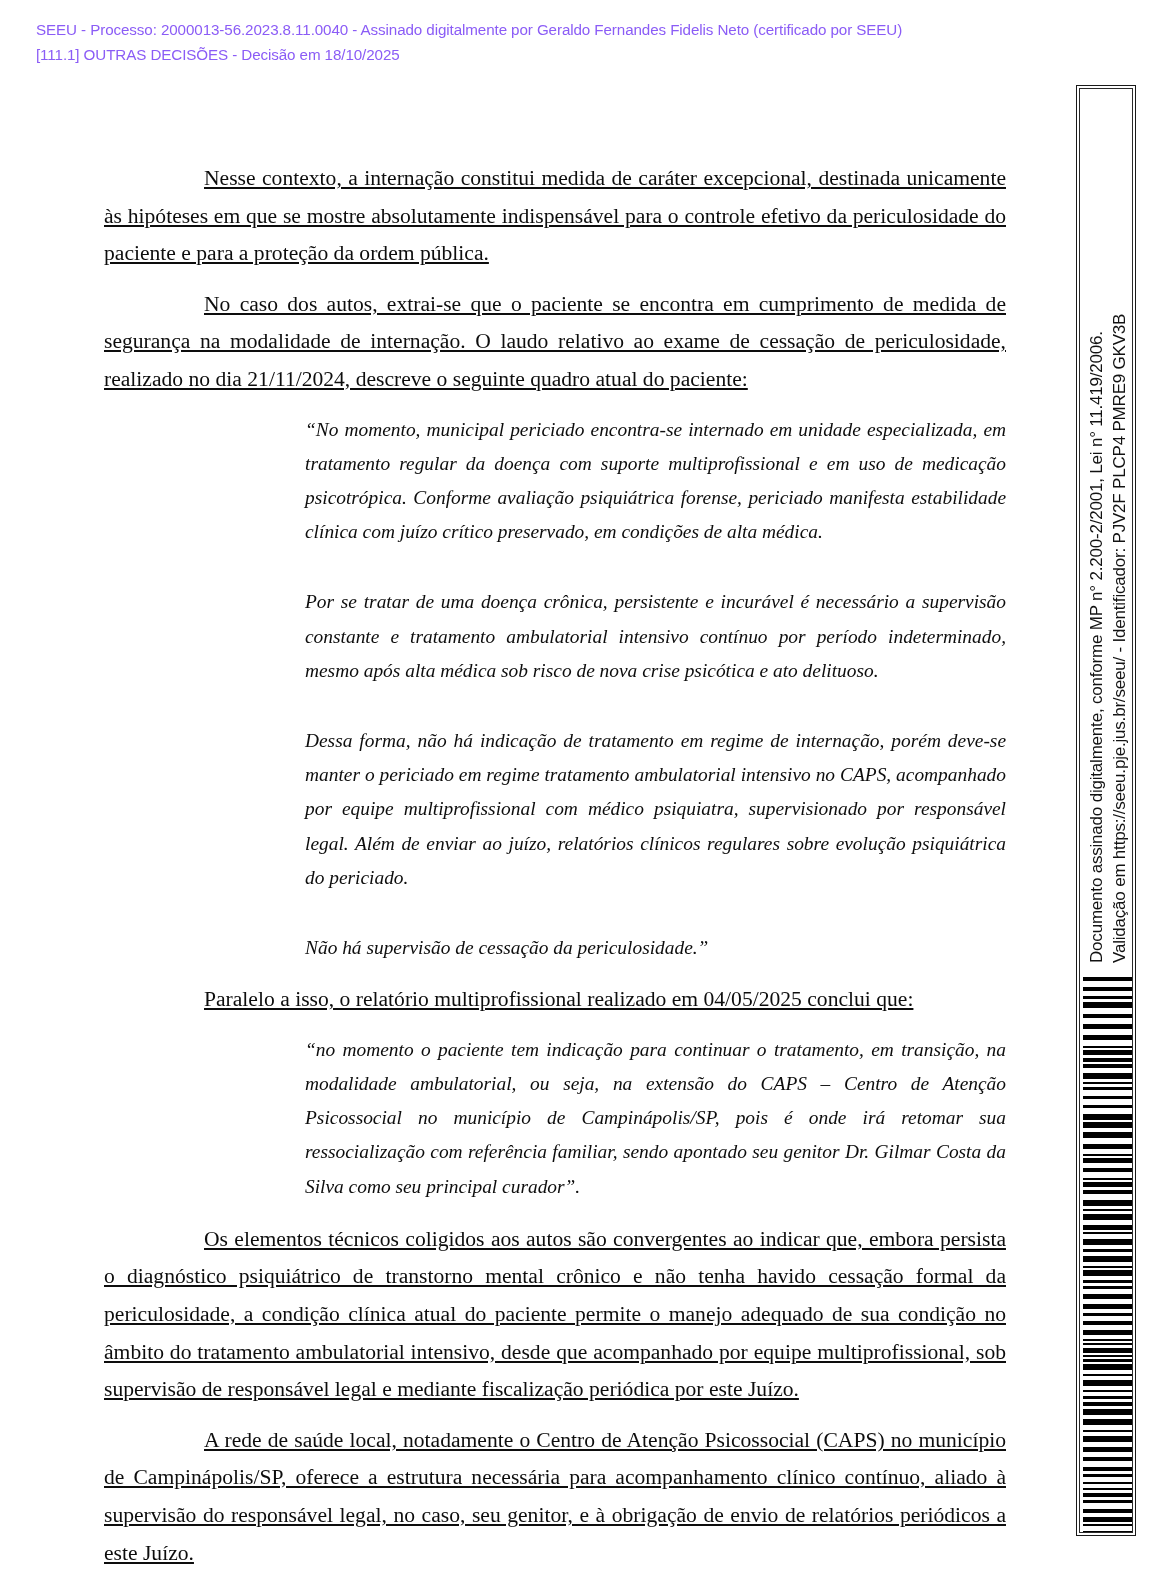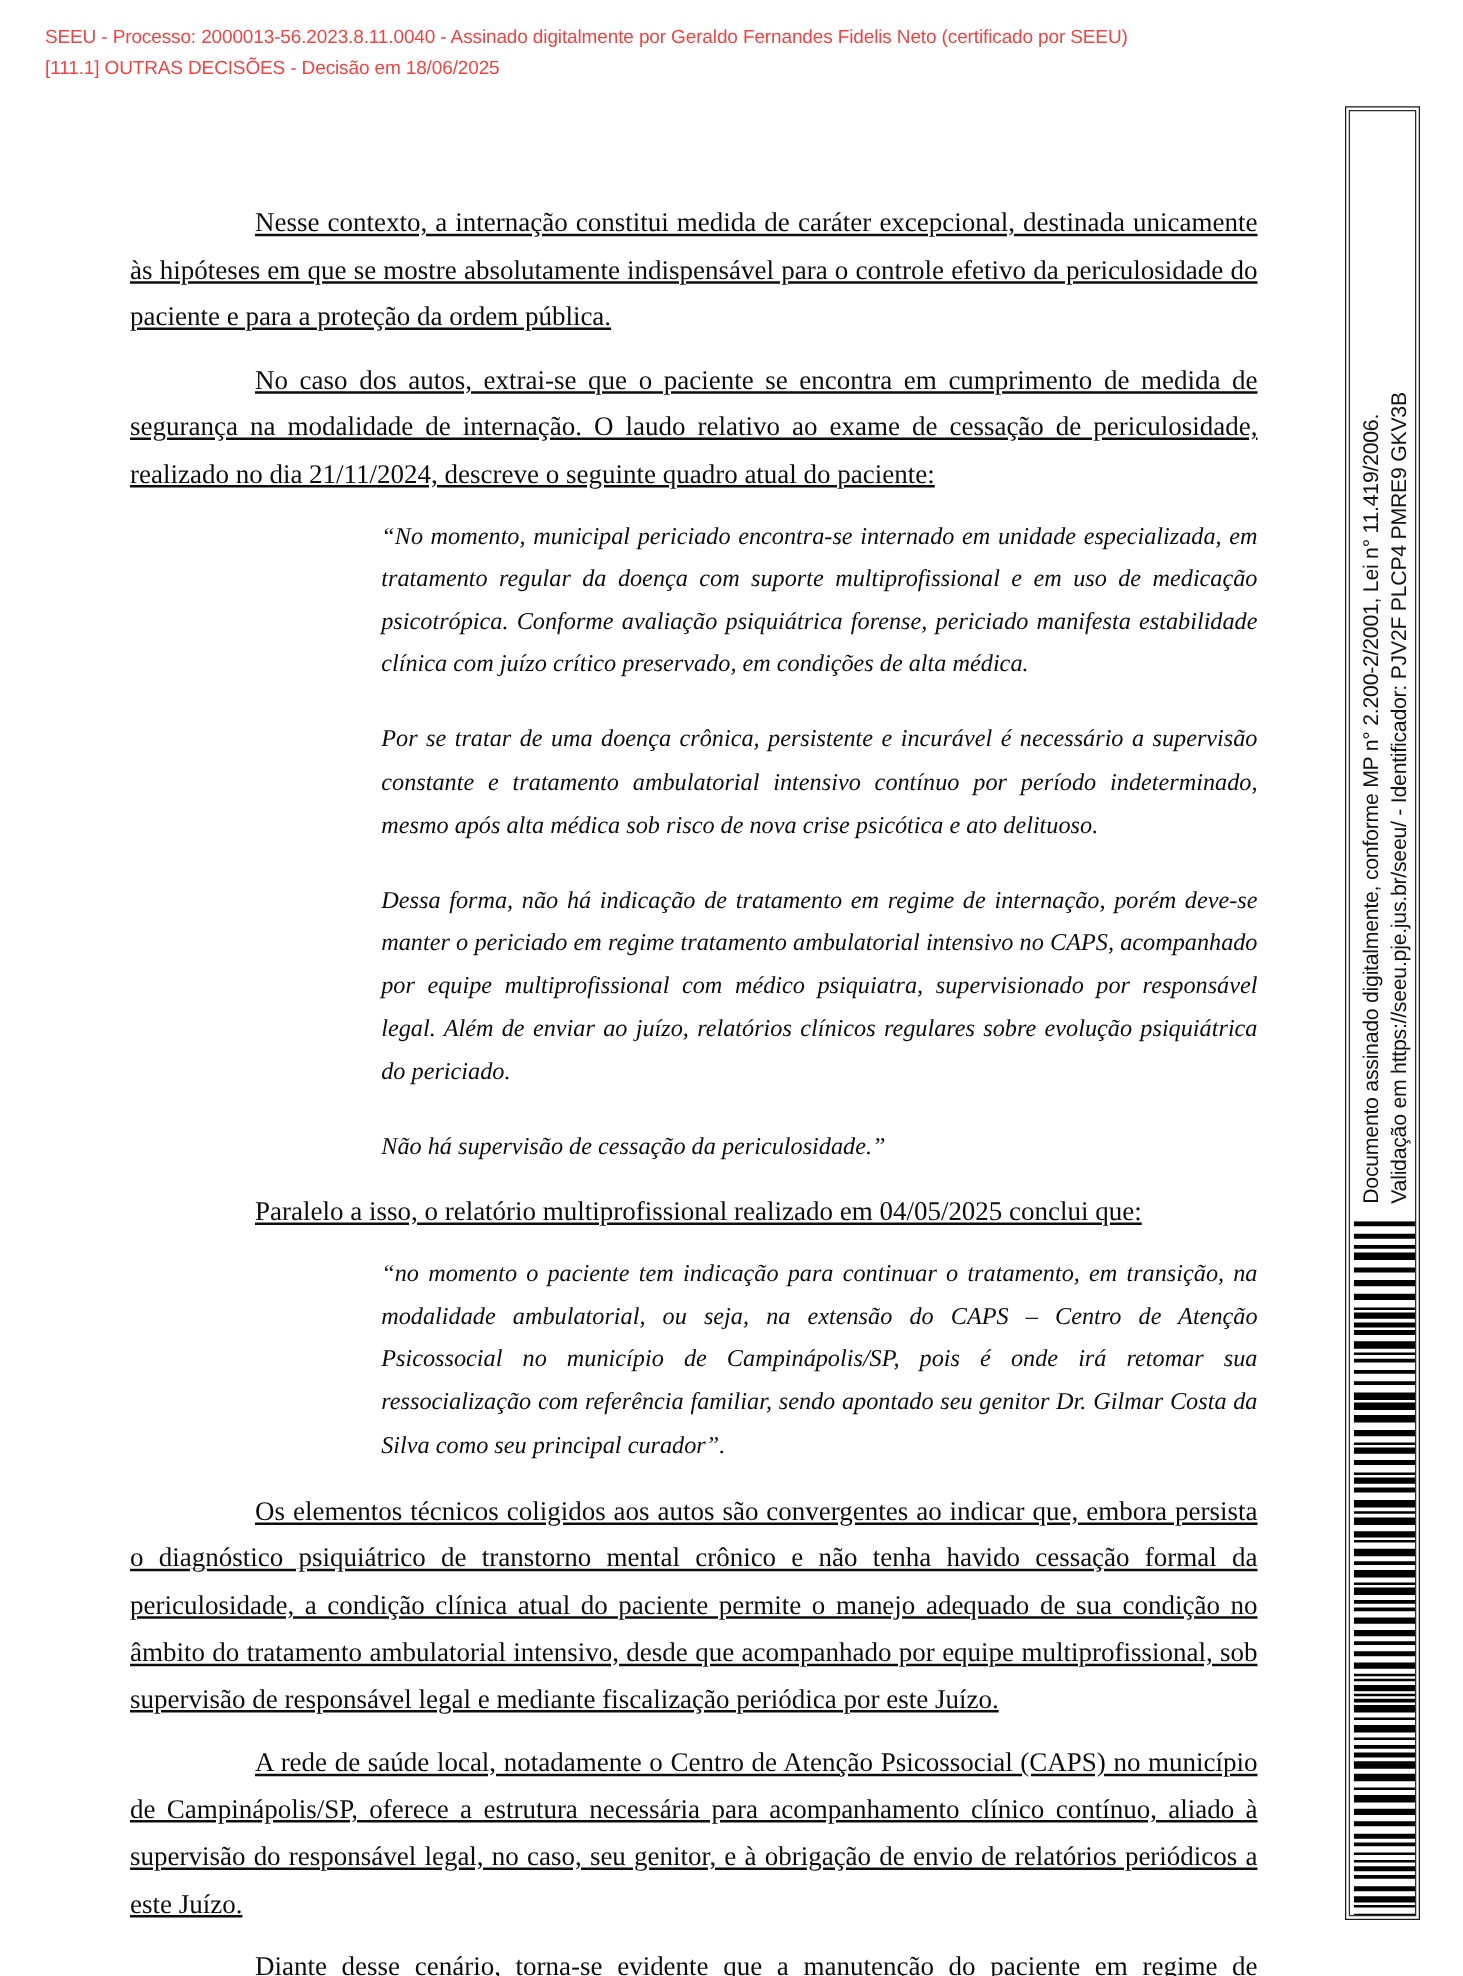--- a/index.html
+++ b/index.html
@@ -18,21 +18,21 @@
 
   
   .doc-header {
     position: absolute;
     left: 36px;
     top: 17px;
     width: 1000px;
     font-family: "Liberation Sans", "DejaVu Sans", sans-serif;
     font-size: 15.2px;
     line-height: 25px;
-    color: #ef4444;
+    color: #8b5cf6;
     letter-spacing: -0.1px;
     white-space: nowrap;
   }
   .doc-header .hline { display: block; }
 
   
   .page-body {
     position: absolute;
     left: 104px;
     top: 160px;
@@ -55,21 +55,21 @@
     margin: 14px 0 0 0;
     padding-left: 201px;
   }
   .quote-block p.q {
     margin: 0;
     font-size: 19.4px;
     line-height: 34.2px;
     font-style: italic;
     text-align: justify;
   }
-  .quote-block p.q + p.q { margin-top: 26px; }
+  .quote-block p.q + p.q { margin-top: 36px; }
 
   .gap-after-quote { height: 17px; }
   .gap-before-para { height: 16px; }
 
   
   .side-strip {
     position: absolute;
     left: 1076px;
     top: 85px;
     width: 60px;
@@ -124,21 +124,21 @@
     left: 0;
     width: 50px;
     background: #000000;
   }
 </style>
 </head>
 <body>
 
 <div class="doc-header">
   <span class="hline">SEEU - Processo: 2000013-56.2023.8.11.0040 - Assinado digitalmente por Geraldo Fernandes Fidelis Neto (certificado por SEEU)</span>
-  <span class="hline">[111.1] OUTRAS DECISÕES - Decisão em 18/06/2025</span>
+  <span class="hline">[111.1] OUTRAS DECISÕES - Decisão em 18/10/2025</span>
 </div>
 
 <div class="page-body">
 
   <p class="para">Nesse contexto, a internação constitui medida de caráter excepcional, destinada unicamente às hipóteses em que se mostre absolutamente indispensável para o controle efetivo da periculosidade do paciente e para a proteção da ordem pública.</p>
   <p class="para">No caso dos autos, extrai-se que o paciente se encontra em cumprimento de medida de segurança na modalidade de internação. O laudo relativo ao exame de cessação de periculosidade, realizado no dia 21/11/2024, descreve o seguinte quadro atual do paciente:</p>
 
   <div class="quote-block">
     <p class="q">“No momento, municipal periciado encontra-se internado em unidade especializada, em tratamento regular da doença com suporte multiprofissional e em uso de medicação psicotrópica. Conforme avaliação psiquiátrica forense, periciado manifesta estabilidade clínica com juízo crítico preservado, em condições de alta médica.</p>
     <p class="q">Por se tratar de uma doença crônica, persistente e incurável é necessário a supervisão constante e tratamento ambulatorial intensivo contínuo por período indeterminado, mesmo após alta médica sob risco de nova crise psicótica e ato delituoso.</p>

